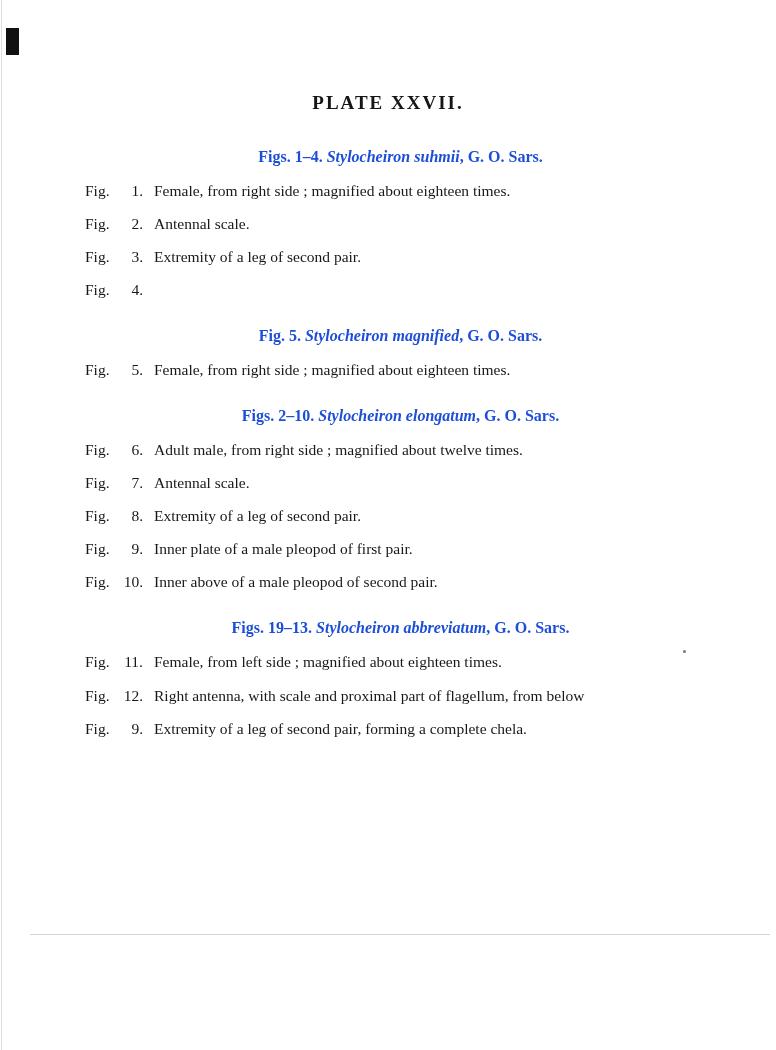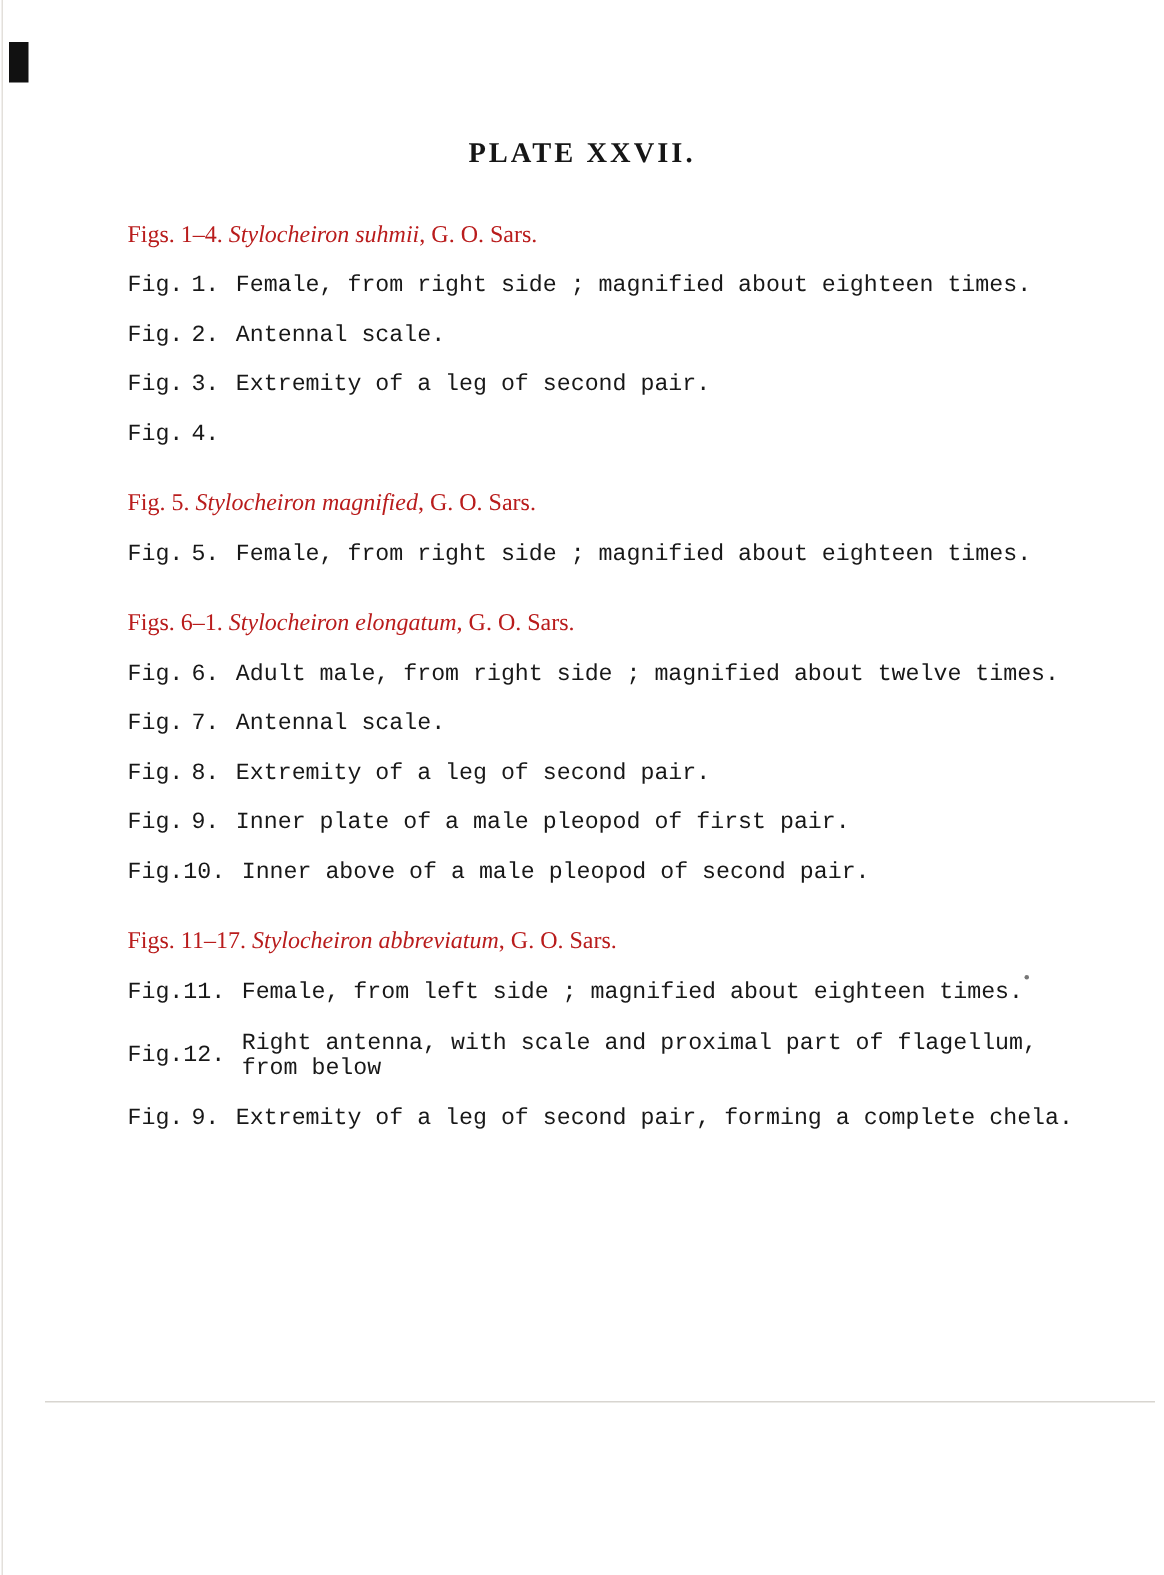--- a/index.html
+++ b/index.html
@@ -61,35 +61,36 @@
     text-align: center;
     font-size: 19px;
     font-weight: bold;
     letter-spacing: 2px;
     color: #161616;
   }
   .content {
     padding: 0 60px 0 85px;
   }
   .section-heading {
+    text-align: center;
     font-size: 16px;
     margin-top: 29px;
     margin-bottom: 16px;
-    color: #b91c1c;
+    color: #1d4ed8;
+    font-weight: bold;
   }
   .species {
     font-style: italic;
   }
   .entry {
     display: flex;
     align-items: center;
     font-size: 15.5px;
     margin-bottom: 16px;
     line-height: 1.1;
-    font-family: Liberation Mono, monospace;
   }
   .fig-label {
     flex: 0 0 34px;
   }
   .fig-num {
     flex: 0 0 24px;
     text-align: right;
     margin-right: 11px;
   }
   .fig-text {
@@ -147,21 +148,21 @@
       </div>
       <div class="entry">
         <span class="fig-label">Fig.</span>
         <span class="fig-num">5.</span>
         <span class="fig-text">Female, from right side ; magnified about eighteen times.</span>
       </div>
     </div>
 
     <div class="section">
       <div class="section-heading">
-        <span>Figs. 6–1. </span><span class="species">Stylocheiron elongatum</span><span>, G. O. Sars.</span>
+        <span>Figs. 2–10. </span><span class="species">Stylocheiron elongatum</span><span>, G. O. Sars.</span>
       </div>
       <div class="entry">
         <span class="fig-label">Fig.</span>
         <span class="fig-num">6.</span>
         <span class="fig-text">Adult male, from right side ; magnified about twelve times.</span>
       </div>
       <div class="entry">
         <span class="fig-label">Fig.</span>
         <span class="fig-num">7.</span>
         <span class="fig-text">Antennal scale.</span>
@@ -178,21 +179,21 @@
       </div>
       <div class="entry">
         <span class="fig-label">Fig.</span>
         <span class="fig-num">10.</span>
         <span class="fig-text">Inner above of a male pleopod of second pair.</span>
       </div>
     </div>
 
     <div class="section">
       <div class="section-heading">
-        <span>Figs. 11–17. </span><span class="species">Stylocheiron abbreviatum</span><span>, G. O. Sars.</span>
+        <span>Figs. 19–13. </span><span class="species">Stylocheiron abbreviatum</span><span>, G. O. Sars.</span>
       </div>
       <div class="entry">
         <span class="fig-label">Fig.</span>
         <span class="fig-num">11.</span>
         <span class="fig-text">Female, from left side ; magnified about eighteen times.</span>
       </div>
       <div class="entry">
         <span class="fig-label">Fig.</span>
         <span class="fig-num">12.</span>
         <span class="fig-text">Right antenna, with scale and proximal part of flagellum, from below</span>

